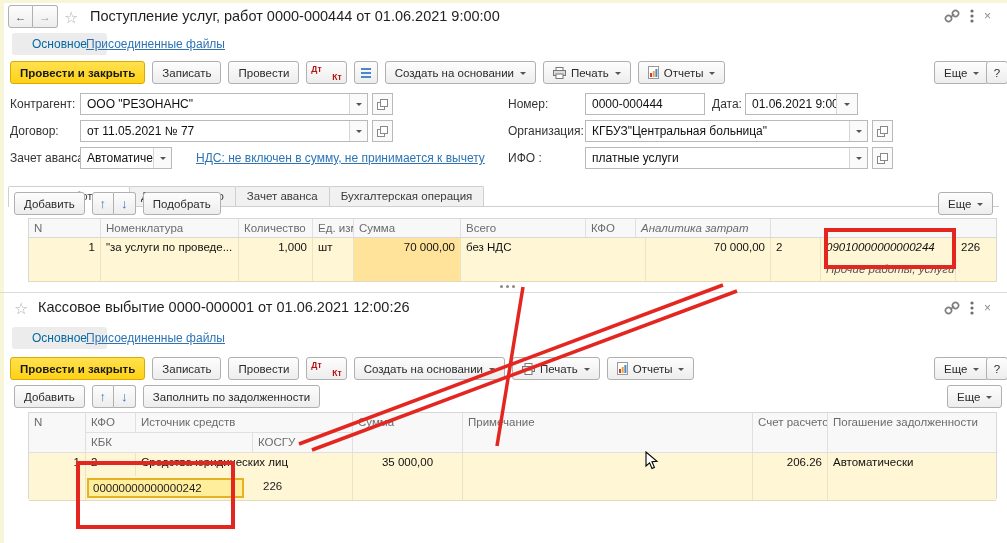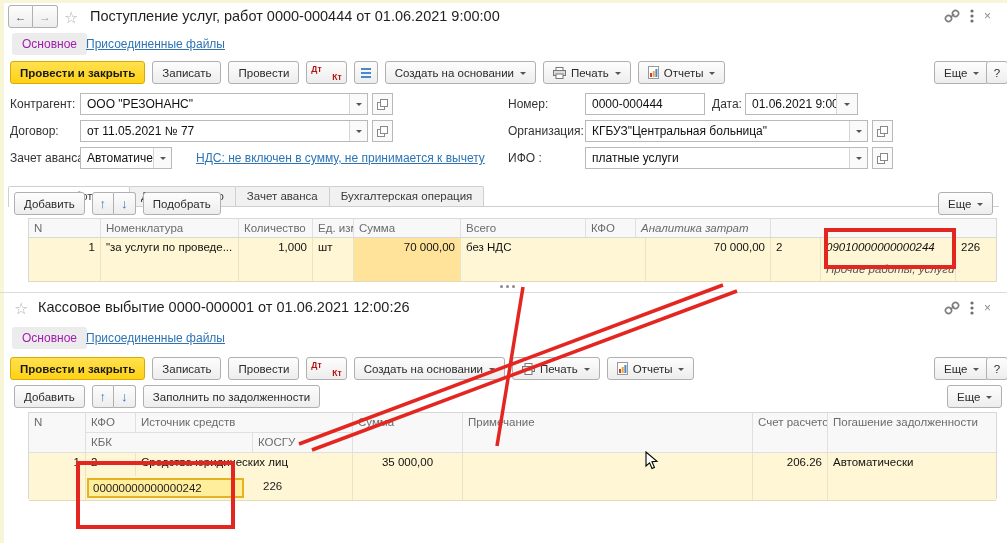--- a/index.html
+++ b/index.html
@@ -21,21 +21,21 @@
   
   .title{font-size:14.5px;color:#1f1f1f;white-space:nowrap;}
   .navgrp{display:flex;}
   .navgrp .btn{border-radius:0;width:25px;justify-content:center;padding:0;color:#4b4b4b;}
   .navgrp .btn:first-child{border-radius:3px 0 0 3px;}
   .navgrp .btn:last-child{border-radius:0 3px 3px 0;border-left:none;color:#9a9a9a;}
   .star{color:#b3b3b3;font-size:16px;}
   .winicons{display:flex;align-items:center;gap:10px;color:#777;}
 
   
-  .chip{display:inline-block;background:#ececec;border-radius:3px;padding:4px 10px;color:#a21caf;font-size:12px;}
+  .chip{display:inline-block;background:#ececec;border-radius:3px;padding:4px 20px;color:#0369a1;font-size:12px;}
   .linktab{color:#2e74b5;text-decoration:underline;font-size:12px;}
 
   
   .fl{position:absolute;color:#333;font-size:12px;line-height:22px;}
   .inp{position:absolute;height:22px;border:1px solid #b9b9b9;background:#fff;box-sizing:border-box;
        display:flex;align-items:center;font-size:12px;color:#111;}
   .inp .val{padding:0 6px;white-space:nowrap;overflow:hidden;flex:1;}
   .ca{width:17px;align-self:stretch;border-left:1px solid #d6d6d6;display:flex;align-items:center;justify-content:center;background:#fafafa;}
   .ca::after{content:"";width:0;height:0;border:3.5px solid transparent;border-top-color:#555;transform:translateY(2px);}
   .sqbtn{position:absolute;width:21px;height:22px;border:1px solid #b9b9b9;background:#fafafa;box-sizing:border-box;

